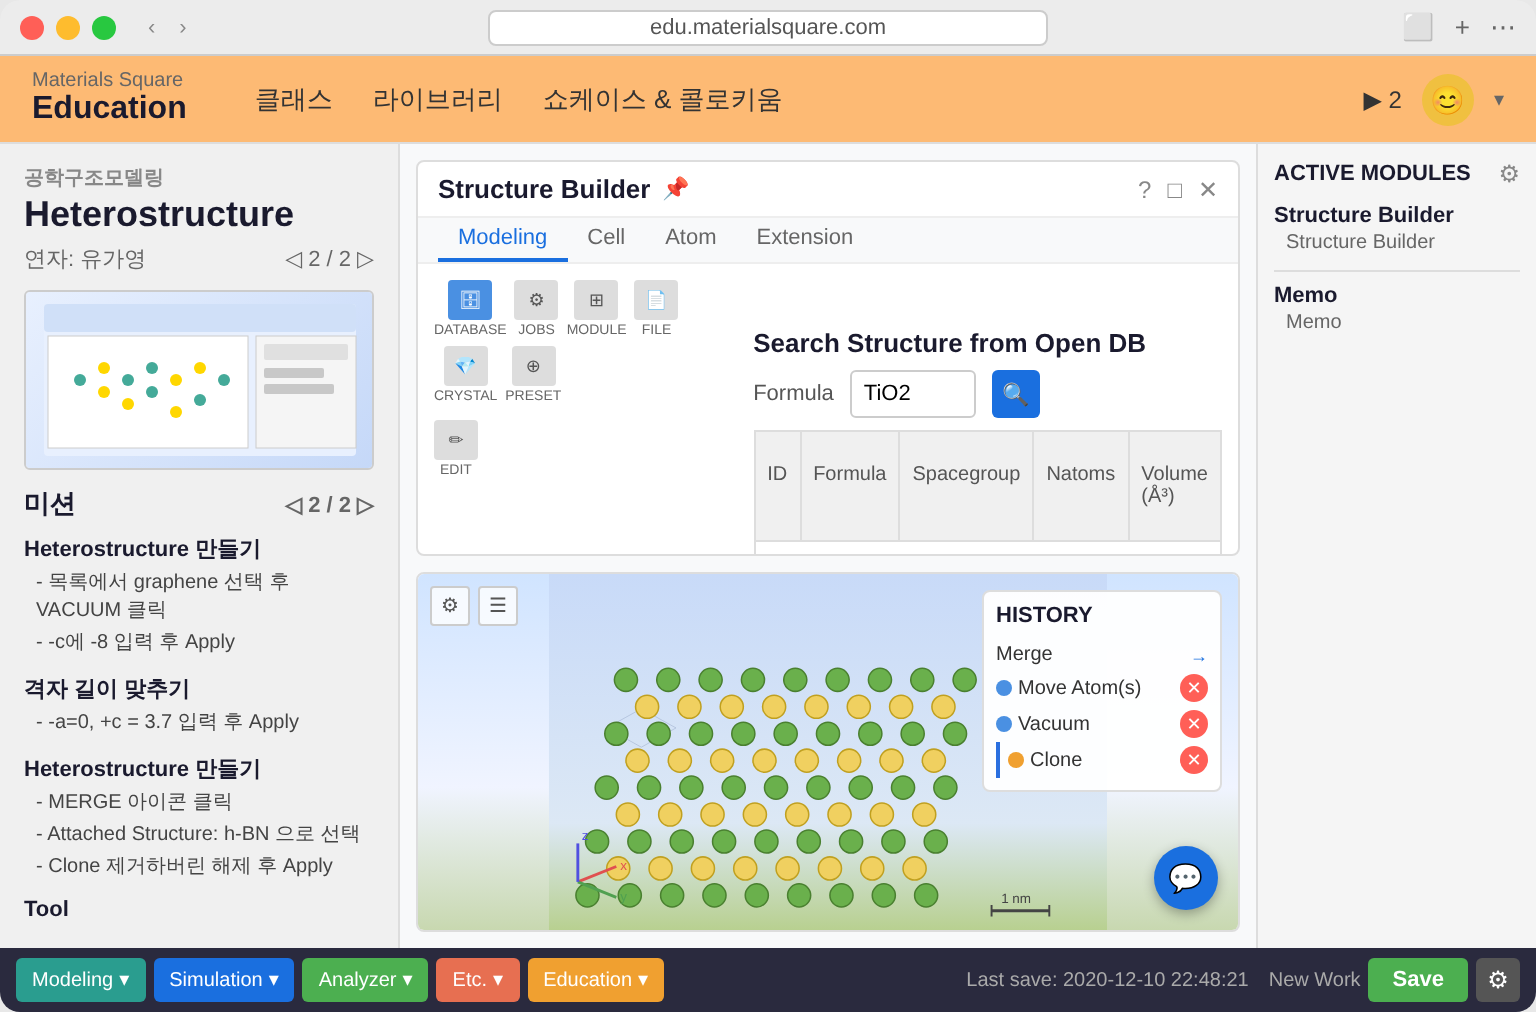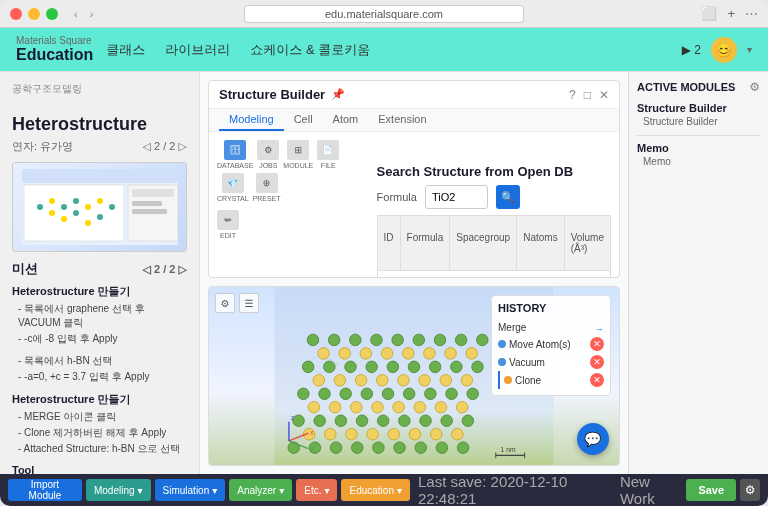--- a/index.html
+++ b/index.html
@@ -72,27 +72,27 @@
     
     .app-container {
       display: flex;
       flex-direction: column;
       height: 478px;
       background: #f5f5f5;
     }
 
     
     .navbar {
-      background: #5eead4;
+      background: #fdba74;
       height: 44px;
       display: flex;
       align-items: center;
       padding: 0 16px;
       border-bottom: 1px solid #ddd;
-      gap: 3px;
+      gap: 24px;
       justify-content: space-between;
     }
     .brand {
       display: flex;
       flex-direction: column;
       line-height: 1.1;
       margin-right: 10px;
     }
     .brand-name {
       font-size: 10px;
@@ -149,21 +149,22 @@
     .left-sidebar {
       width: 200px;
       background: #f0f0f0;
       padding: 10px 12px;
       border-right: 1px solid #ddd;
       overflow-y: auto;
     }
     .sidebar-category {
       font-size: 10px;
       color: #888;
-      margin-bottom: 18px;
+      margin-bottom: 1px;
+      font-weight: bold;
     }
     .sidebar-title {
       font-size: 18px;
       font-weight: 700;
       color: #1a1a2e;
       margin-bottom: 4px;
     }
     .sidebar-meta {
       display: flex;
       justify-content: space-between;
@@ -546,21 +547,21 @@
       gap: 3px;
       color: white;
     }
     .toolbar-btn.blue { background: #1a6fdf; }
     .toolbar-btn.teal { background: #2a9d8f; }
     .toolbar-btn.green { background: #4caf50; align-items: center; }
     .toolbar-btn.orange { background: #e76f51; }
     .toolbar-btn.edu { background: #f0a030; }
     .toolbar-spacer { flex: 1; }
     .toolbar-status {
-      font-size: 15px;
+      font-size: 10px;
       color: #aaa;
     }
     .save-btn {
       height: 22px;
       padding: 0 12px;
       background: #4caf50;
       border: none;
       border-radius: 3px;
       color: white;
       font-size: 11px;
@@ -682,29 +683,29 @@
           <span class="mission-nav">◁ 2 / 2 ▷</span>
         </div>
 
         <div class="mission-group">
           <div class="mission-group-title">Heterostructure 만들기</div>
           <div class="mission-item">목록에서 graphene 선택 후 VACUUM 클릭</div>
           <div class="mission-item">-c에 -8 입력 후 Apply</div>
         </div>
 
         <div class="mission-group">
-          <div class="mission-item">목록에서 h-BN 선택</div>
+          <div class="mission-group-title">격자 길이 맞추기</div>
           <div class="mission-item">-a=0, +c = 3.7 입력 후 Apply</div>
         </div>
 
         <div class="mission-group">
           <div class="mission-group-title">Heterostructure 만들기</div>
           <div class="mission-item">MERGE 아이콘 클릭</div>
+          <div class="mission-item">Attached Structure: h-BN 으로 선택</div>
           <div class="mission-item">Clone 제거하버린 해제 후 Apply</div>
-          <div class="mission-item">Attached Structure: h-BN 으로 선택</div>
         </div>
 
         <div class="mission-group">
           <div class="mission-group-title">Tool</div>
         </div>
       </div>
     </div>
 
     <div class="center-area">
 
@@ -961,21 +962,20 @@
       </div>
       <div style="width:100%; height:1px; background:#ddd; margin: 6px 0;"></div>
       <div class="module-item">
         <div class="module-item-title">Memo</div>
         <div class="module-item-sub">Memo</div>
       </div>
     </div>
   </div>
 
   <div class="bottom-toolbar">
-    <button class="toolbar-btn blue">Import Module</button>
     <button class="toolbar-btn teal">
       <span>Modeling</span>
       <span>▾</span>
     </button>
     <button class="toolbar-btn blue">
       <span>Simulation</span>
       <span>▾</span>
     </button>
     <button class="toolbar-btn green">
       <span>Analyzer</span>

